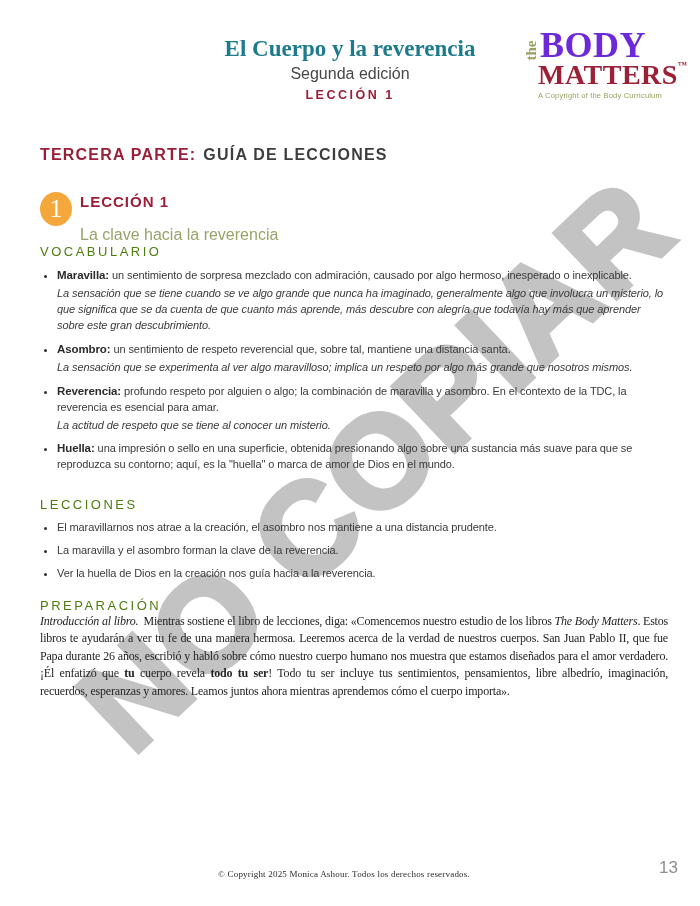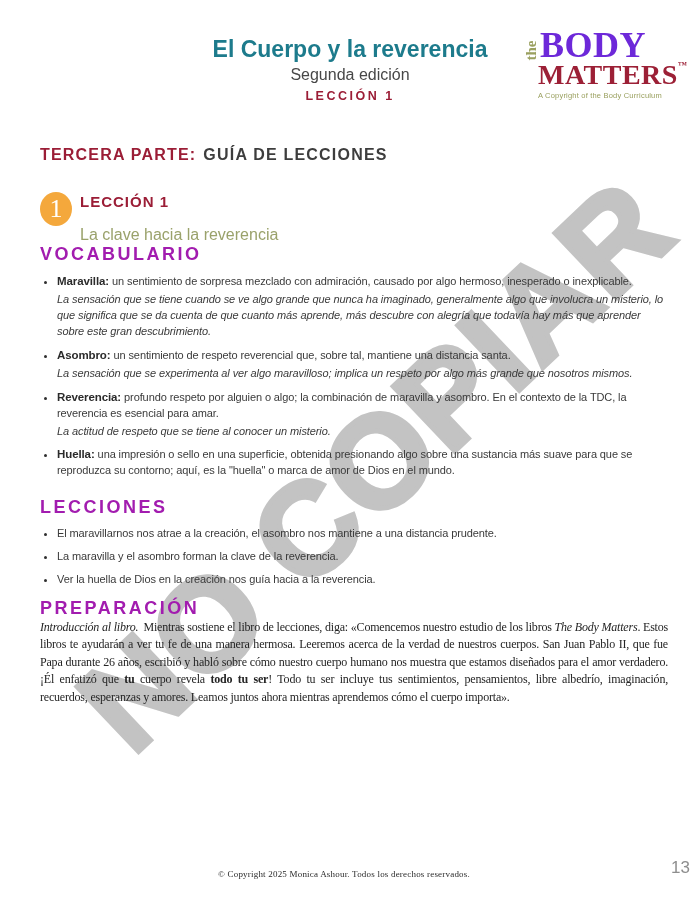--- a/index.html
+++ b/index.html
@@ -13,21 +13,21 @@
     color:#c3c3c3;-webkit-text-stroke:5px #c3c3c3;
     white-space:nowrap;z-index:1;user-select:none;
   }
   .content{position:absolute;inset:0;z-index:2;}
 
   
   .hdr-left{position:absolute;left:40px;top:34px;line-height:1.1;}
   .hdr-eyebrow{color:#2c7f8e;font-size:20px;}
   .hdr-level{color:#a9ac87;font-size:23px;margin-top:2px;}
   .hdr-center{position:absolute;left:170px;top:36px;width:360px;text-align:center;}
-  .hdr-title{color:#1d7b8c;font-size:23px;font-weight:bold;}
+  .hdr-title{color:#1d7b8c;font-size:23px;font-weight:bold;font-family:Liberation Serif, serif;}
   .hdr-edition{color:#474747;font-size:16px;margin-top:3px;}
   .hdr-lesson{color:#9b1d36;font-size:12.5px;font-weight:bold;letter-spacing:2.5px;margin-top:5px;}
 
   
   .logo{position:absolute;right:24px;top:30px;width:152px;}
   .logo-row{display:flex;align-items:stretch;justify-content:flex-start;}
   .logo-the{writing-mode:vertical-rl;transform:rotate(180deg);color:#9aa05f;
     font-family:"Liberation Serif",serif;font-weight:bold;font-size:15px;line-height:1;margin-right:1px;}
   .logo-body{color:#6d28d9;font-family:"Liberation Serif",serif;font-weight:bold;font-size:36px;line-height:0.85;letter-spacing:0.5px;}
   .logo-matters{color:#9c2036;font-family:"Liberation Serif",serif;font-weight:bold;font-size:28px;line-height:1;letter-spacing:0.5px;margin-left:14px;}
@@ -45,39 +45,39 @@
     font-family:"Liberation Serif",serif;font-size:26px;display:flex;align-items:center;justify-content:center;flex:0 0 auto;}
   .lesson-text{margin-left:8px;padding-top:1px;}
   .lesson-label{color:#9b1d36;font-weight:bold;font-size:15px;letter-spacing:1px;}
   .lesson-subtitle{color:#9aa26b;font-size:16px;margin-top:16px;text-align:center;}
 
   
   .sec{position:absolute;left:40px;width:628px;}
   .sec-vocab{top:244px;}
   .sec-obj{top:497px;}
   .sec-prep{top:598px;}
-  .section-heading{color:#a21caf;font-weight:bold;font-size:18px;letter-spacing:2.5px;}
+  .section-heading{color:#4d7c0f;font-weight:normal;font-size:13px;letter-spacing:2.5px;}
 
   ul.doc-list{margin:8px 0 0 0;padding-left:17px;}
   ul.doc-list li{margin-bottom:5px;color:#3a3a3a;font-size:11px;line-height:1.45;letter-spacing:-0.1px;}
   ul.doc-list li::marker{color:#2f2f2f;}
   .vocab-term{font-weight:bold;color:#2b2b2b;font-size:11.5px;}
   .vocab-gloss{font-style:italic;color:#3a3a3a;margin:2px 0 7px 0;}
   ul.obj-list li{margin-bottom:7px;}
 
   .prep-paragraph{font-family:"Liberation Serif",serif;font-size:12px;line-height:1.45;letter-spacing:-0.2px;
     color:#242424;text-align:justify;margin-top:0;}
   .prep-intro{font-style:italic;margin-right:5px;}
   .prep-book{font-style:italic;}
   .prep-bold{font-weight:bold;}
 
   
   .footer-copy{position:absolute;left:0;right:12px;top:869px;text-align:center;
     font-family:"Liberation Serif",serif;font-size:9px;color:#2a2a2a;letter-spacing:0.2px;}
-  .footer-page{position:absolute;right:10px;top:858px;font-size:17px;color:#8e8e8e;}
+  .footer-page{position:absolute;right:22px;top:858px;font-size:17px;color:#8e8e8e;}
 </style>
 </head>
 <body>
 
 <div class="page">
 
   <div class="watermark">NO COPIAR</div>
 
   <div class="content">
 

